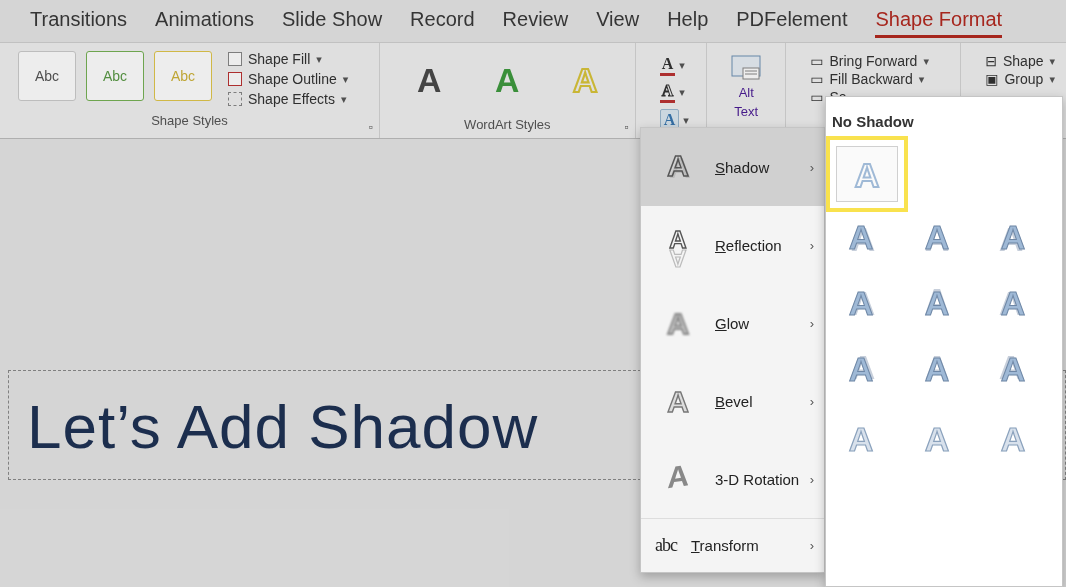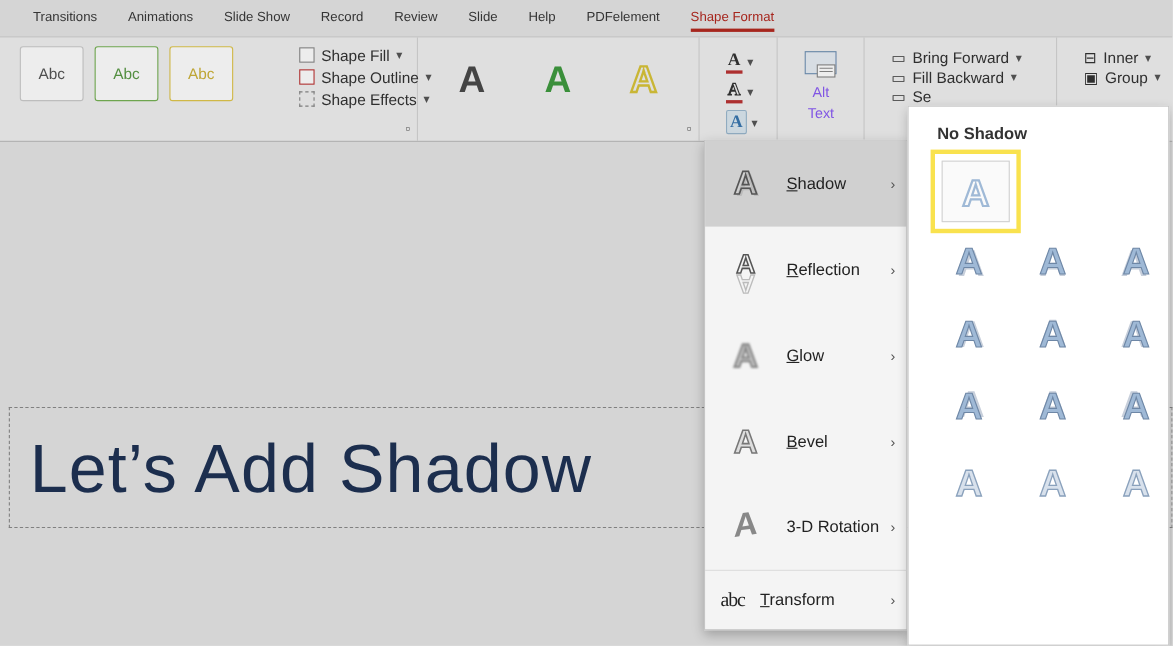--- a/index.html
+++ b/index.html
@@ -1,55 +1,55 @@
 <!DOCTYPE html>
 <html><head>
 <meta charset="utf-8">
 <style>
   * { box-sizing: border-box; margin: 0; padding: 0; font-family: "Segoe UI", sans-serif; }
   body { width: 1066px; height: 587px; background: #e6e6e6; overflow: hidden; position: relative; }
 
-  .tabbar { display: flex; gap: 28px; padding: 8px 30px 4px; font-size: 12px; color: #3a3a3a; }
+  .tabbar { display: flex; gap: 28px; padding: 8px 30px 4px; font-size: 20px; color: #3a3a3a; }
   .tab { cursor: pointer; }
   .tab.active { color: #b32920; padding-bottom: 4px; border-bottom: 3px solid #b32920; }
 
   .ribbon { display: flex; border-top: 1px solid #d0d0d0; border-bottom: 1px solid #bdbdbd; background: #f0f0f0; }
   .group { padding: 8px 18px 2px; border-right: 1px solid #d4d4d4; position: relative; }
   .group-label { text-align: center; font-size: 13px; color: #555; padding: 6px 0 4px; }
   .dl { font-size: 12px; color: #555; position:absolute; right:6px; bottom:4px; cursor:pointer; }
 
   .abc-row { display: flex; gap: 10px; }
   .abc { width: 58px; height: 50px; border: 1px solid #ccc; border-radius: 3px; background: #fff; display:flex; align-items:center; justify-content:center; font-size:14px; color:#555; }
   .abc.g { border-color:#77b255; color:#5a9a46; }
   .abc.y { border-color:#e0c64c; color:#ceb33a; }
 
   .shape-opts { display:flex; flex-direction:column; gap:4px; margin-left:16px; font-size:14px; color:#333; }
-  .shape-opt { display:flex; align-items:center; gap:6px; cursor:pointer; white-space:nowrap;margin-left:44px; }
+  .shape-opt { display:flex; align-items:center; gap:6px; cursor:pointer; white-space:nowrap; }
   .sq { width:14px; height:14px; border:1px solid #888; background:#fff; display:inline-block; }
   .sun { width:14px; height:14px; display:inline-block; border:1px dashed #888; }
 
   .wa-row { display:flex; gap:36px; align-items:center; padding: 0 10px; }
   svg.bigA { width:56px; height:60px; }
 
   .txtcol { display:flex; flex-direction:column; gap:6px; padding:4px 6px; font-size:16px; }
   .txtbtn { display:flex; align-items:center; gap:4px; cursor:pointer; }
   .tiny { font-size:11px; color:#555; }
   .txtA-active { background:#dbe8f0; border:1px solid #9bb8cf; padding:1px 3px; border-radius:2px; }
 
-  .alt { display:flex; flex-direction:column; align-items:center; gap:4px; font-size:13px; color:#8b5cf6; padding:4px 10px; cursor:pointer; }
+  .alt { display:flex; flex-direction:column; align-items:center; gap:4px; font-size:13px; color:#4c1d95; padding:4px 10px; cursor:pointer; }
   .arr { display:flex; flex-direction:column; gap:2px; font-size:14px; color:#333; padding:2px 6px; }
   .arr .row { display:flex; align-items:center; gap:6px; cursor:pointer; white-space:nowrap; }
 
   .effects-menu { position:absolute; left:640px; top:127px; width:185px; background:#f4f4f4; border:1px solid #c5c5c5; box-shadow:0 4px 10px rgba(0,0,0,.25); }
   .eff-item { display:flex; align-items:center; gap:14px; padding:16px 14px; font-size:15px; color:#222; cursor:pointer; position:relative; }
   .eff-item.sel { background:#d0d0d0; }
   .eff-item .chev { position:absolute; right:10px; font-size:13px; color:#555; }
   .eff-item u { text-decoration: underline; }
 
-  .shadow-panel { position:absolute; left:825px; top:96px; width:238px; bottom:0; background:#fff; border:1px solid #c5c5c5; padding:10px 24px 0; box-shadow:0 4px 10px rgba(0,0,0,.25); overflow:hidden; }
+  .shadow-panel { position:absolute; left:825px; top:96px; width:238px; bottom:0; background:#fff; border:1px solid #c5c5c5; padding:10px 4px 0; box-shadow:0 4px 10px rgba(0,0,0,.25); overflow:hidden; }
   .sec-label { font-size:15px; font-weight:600; color:#333; margin:6px 2px 10px; }
   .highlight { outline:4px solid #f9e24e; padding:6px; display:inline-block; }
   .grid3 { display:grid; grid-template-columns:repeat(3,62px); gap:10px 14px; margin-bottom:14px; }
   .cell { width:62px; height:56px; display:flex; align-items:center; justify-content:center; cursor:pointer; }
   .cell.boxed { border:1px solid #d0d0d0; background:#fafafa; }
 
   .canvas { position:absolute; left:8px; top:370px; right:0; height:110px; border:1px dashed #8a8a8a; padding:20px 18px; }
   .canvas-text { font-size:62px; color:#1f3254; letter-spacing:1px; }
 
   .overlay { position:absolute; inset:0; background:rgba(0,0,0,.07); pointer-events:none; z-index:1; }
@@ -59,21 +59,21 @@
 </style>
 </head>
 <body>
 
 <div class="tabbar">
   <span class="tab">Transitions</span>
   <span class="tab">Animations</span>
   <span class="tab">Slide Show</span>
   <span class="tab">Record</span>
   <span class="tab">Review</span>
-  <span class="tab">Slide</span>
+  <span class="tab">View</span>
   <span class="tab">Help</span>
   <span class="tab">PDFelement</span>
   <span class="tab active">Shape Format</span>
 </div>
 
 <div class="ribbon">
 
   <div class="group" style="display:flex;flex-direction:column;min-width:380px">
     <div style="display:flex;align-items:flex-start">
       <div class="abc-row">
@@ -92,35 +92,37 @@
           <span>Shape Outline</span>
           <span class="tiny">▾</span>
         </div>
         <div class="shape-opt">
           <span class="sun"></span>
           <span>Shape Effects</span>
           <span class="tiny">▾</span>
         </div>
       </div>
     </div>
+    <div class="group-label">Shape Styles</div>
     <span class="dl">▫</span>
   </div>
 
   <div class="group" style="display:flex;flex-direction:column;min-width:240px">
     <div class="wa-row">
       <svg class="bigA" viewBox="0 0 60 60">
           <text x="30" y="46" text-anchor="middle" font-size="48" font-weight="700" fill="#4a4a4a" font-family="Georgia">A</text>
         </svg>
       <svg class="bigA" viewBox="0 0 60 60">
           <text x="30" y="46" text-anchor="middle" font-size="48" font-weight="700" fill="#3f9a3f" font-family="Georgia">A</text>
         </svg>
       <svg class="bigA" viewBox="0 0 60 60">
           <text x="30" y="46" text-anchor="middle" font-size="48" font-weight="700" fill="none" stroke="#d9c43a" stroke-width="3" font-family="Georgia">A</text>
         </svg>
     </div>
+    <div class="group-label">WordArt Styles</div>
     <span class="dl">▫</span>
   </div>
 
   <div class="group" style="min-width:60px">
     <div class="txtcol">
       <div class="txtbtn">
         <span style="font-family:Georgia;font-weight:700;color:#333;border-bottom:3px solid #b33;padding:0 2px">A</span>
         <span class="tiny">▾</span>
       </div>
       <div class="txtbtn">
@@ -163,21 +165,21 @@
         <span>▭</span>
         <span>Se</span>
       </div>
     </div>
   </div>
 
   <div class="group" style="min-width:100px;border-right:none">
     <div class="arr">
       <div class="row">
         <span>⊟</span>
-        <span>Inner</span>
+        <span>Shape</span>
         <span class="tiny">▾</span>
       </div>
       <div class="row">
         <span>▣</span>
         <span>Group</span>
         <span class="tiny">▾</span>
       </div>
     </div>
   </div>
 </div>

